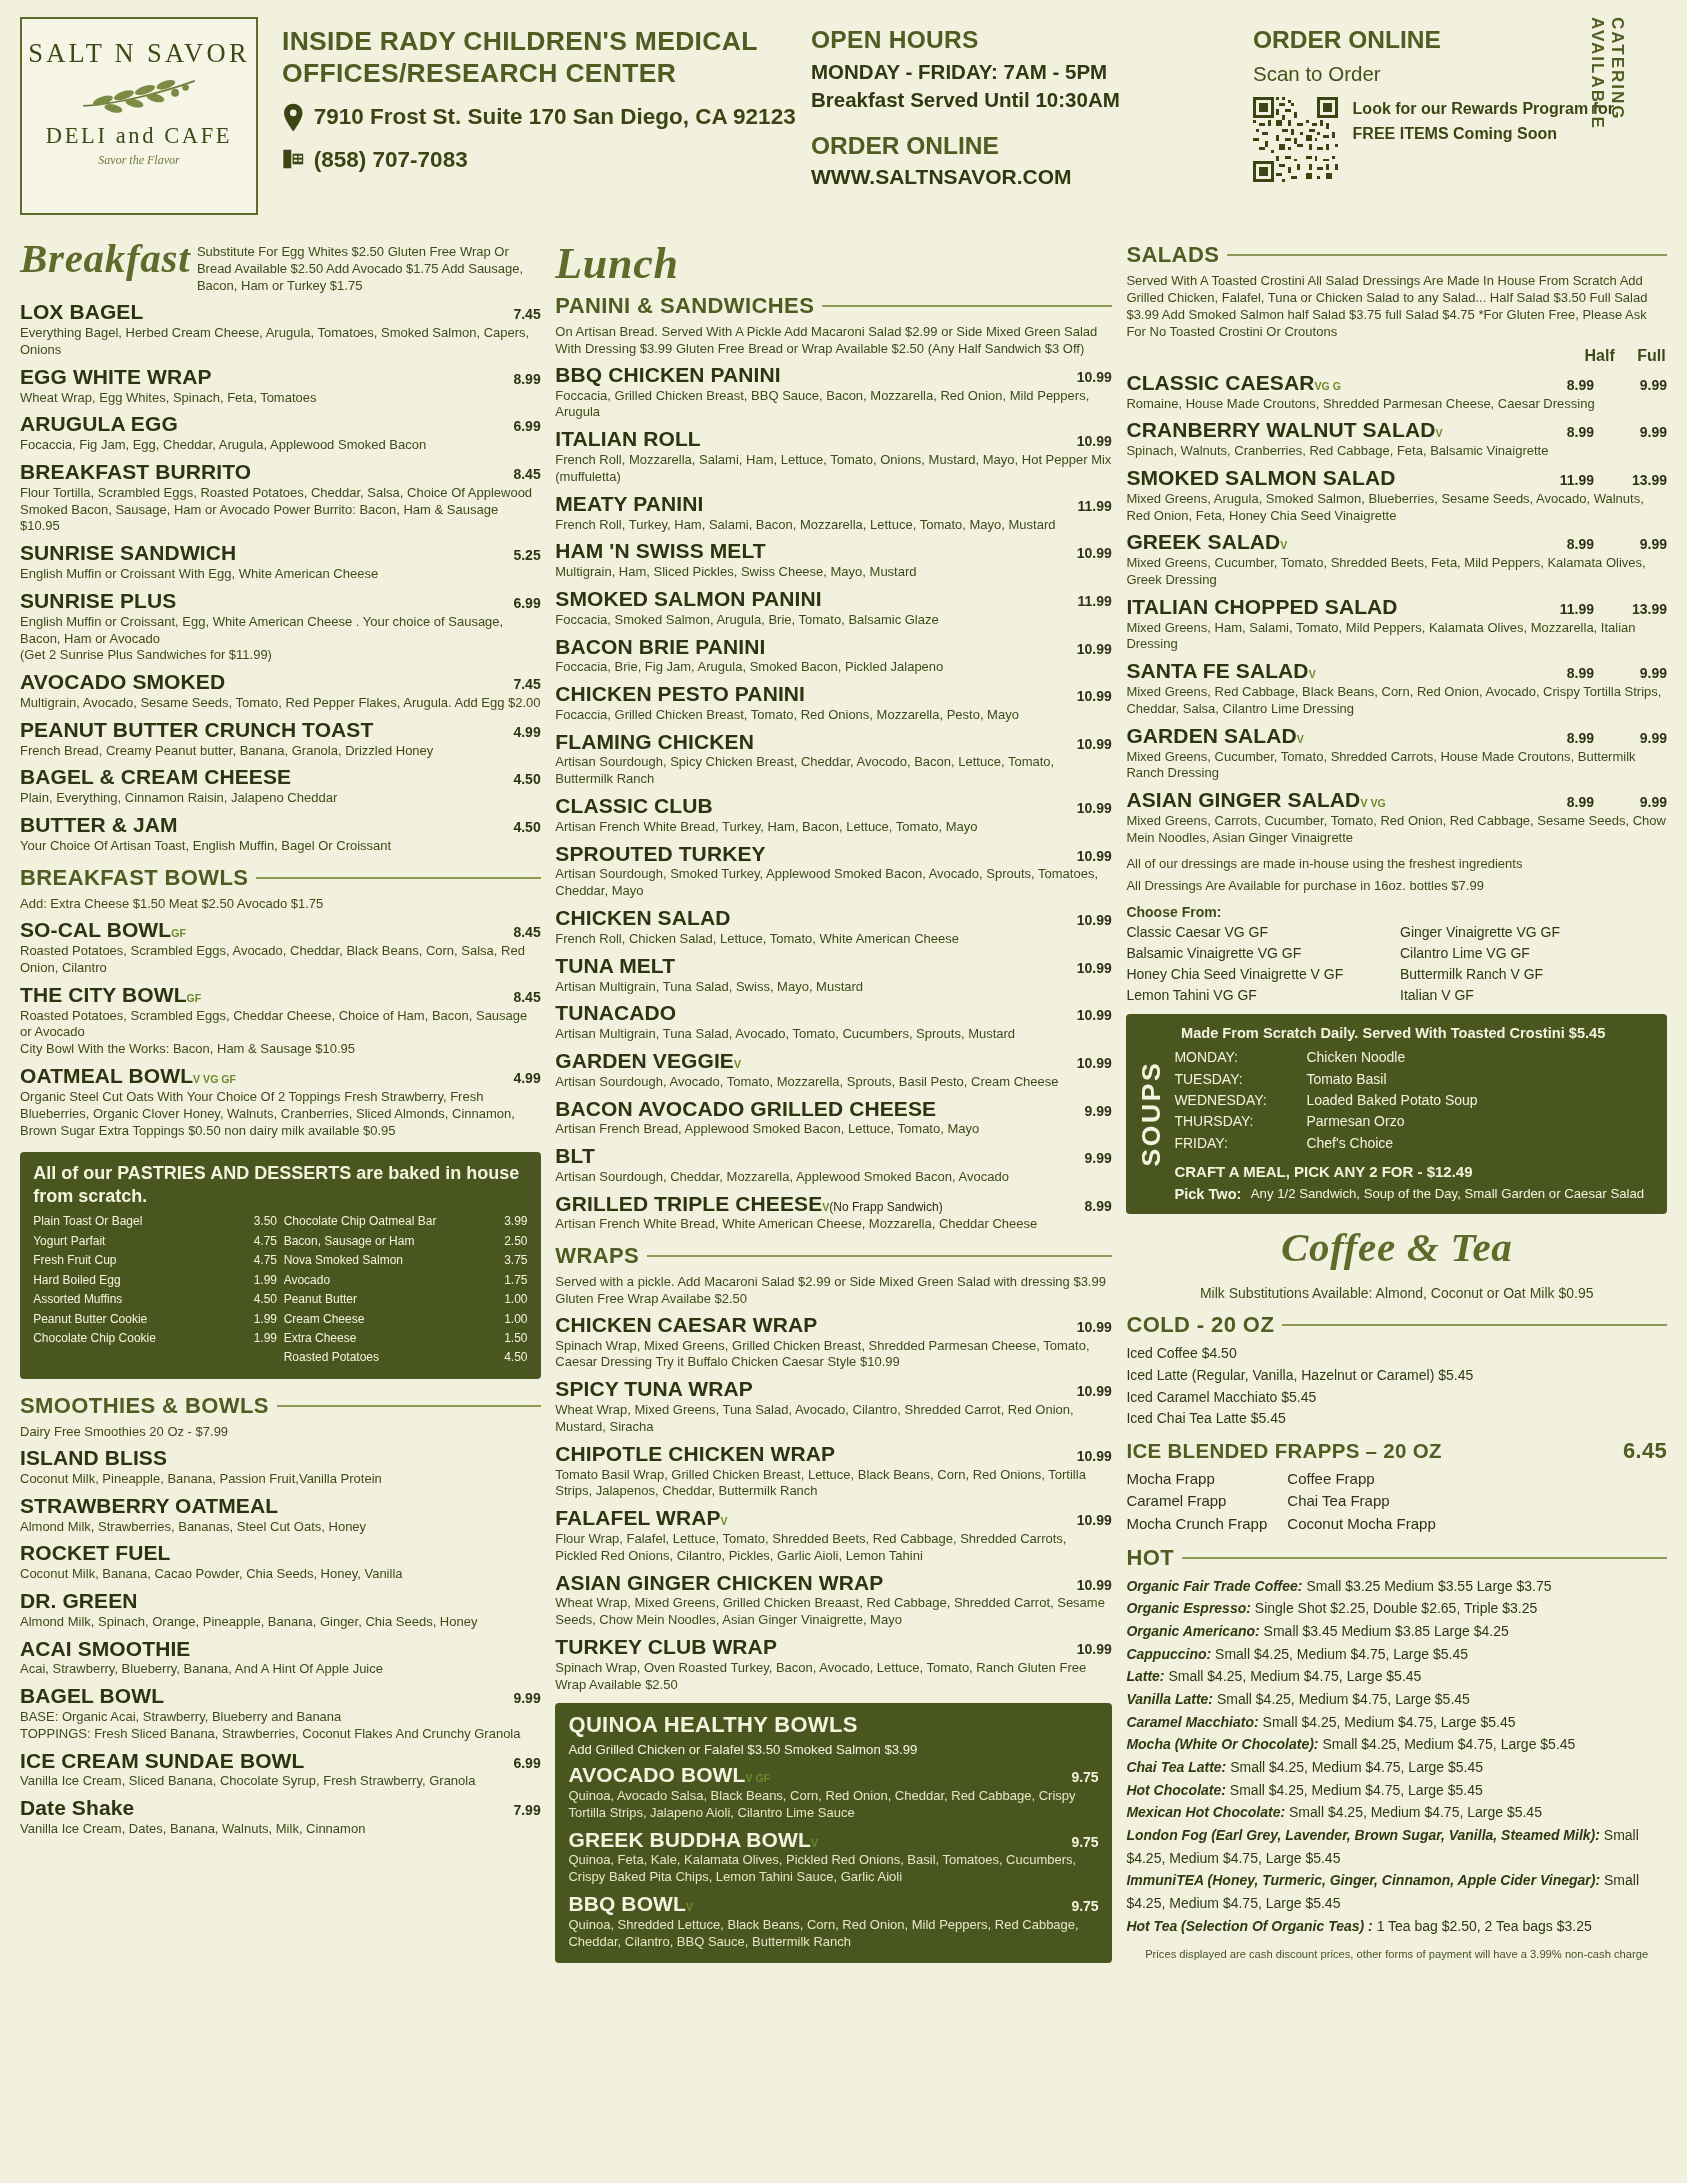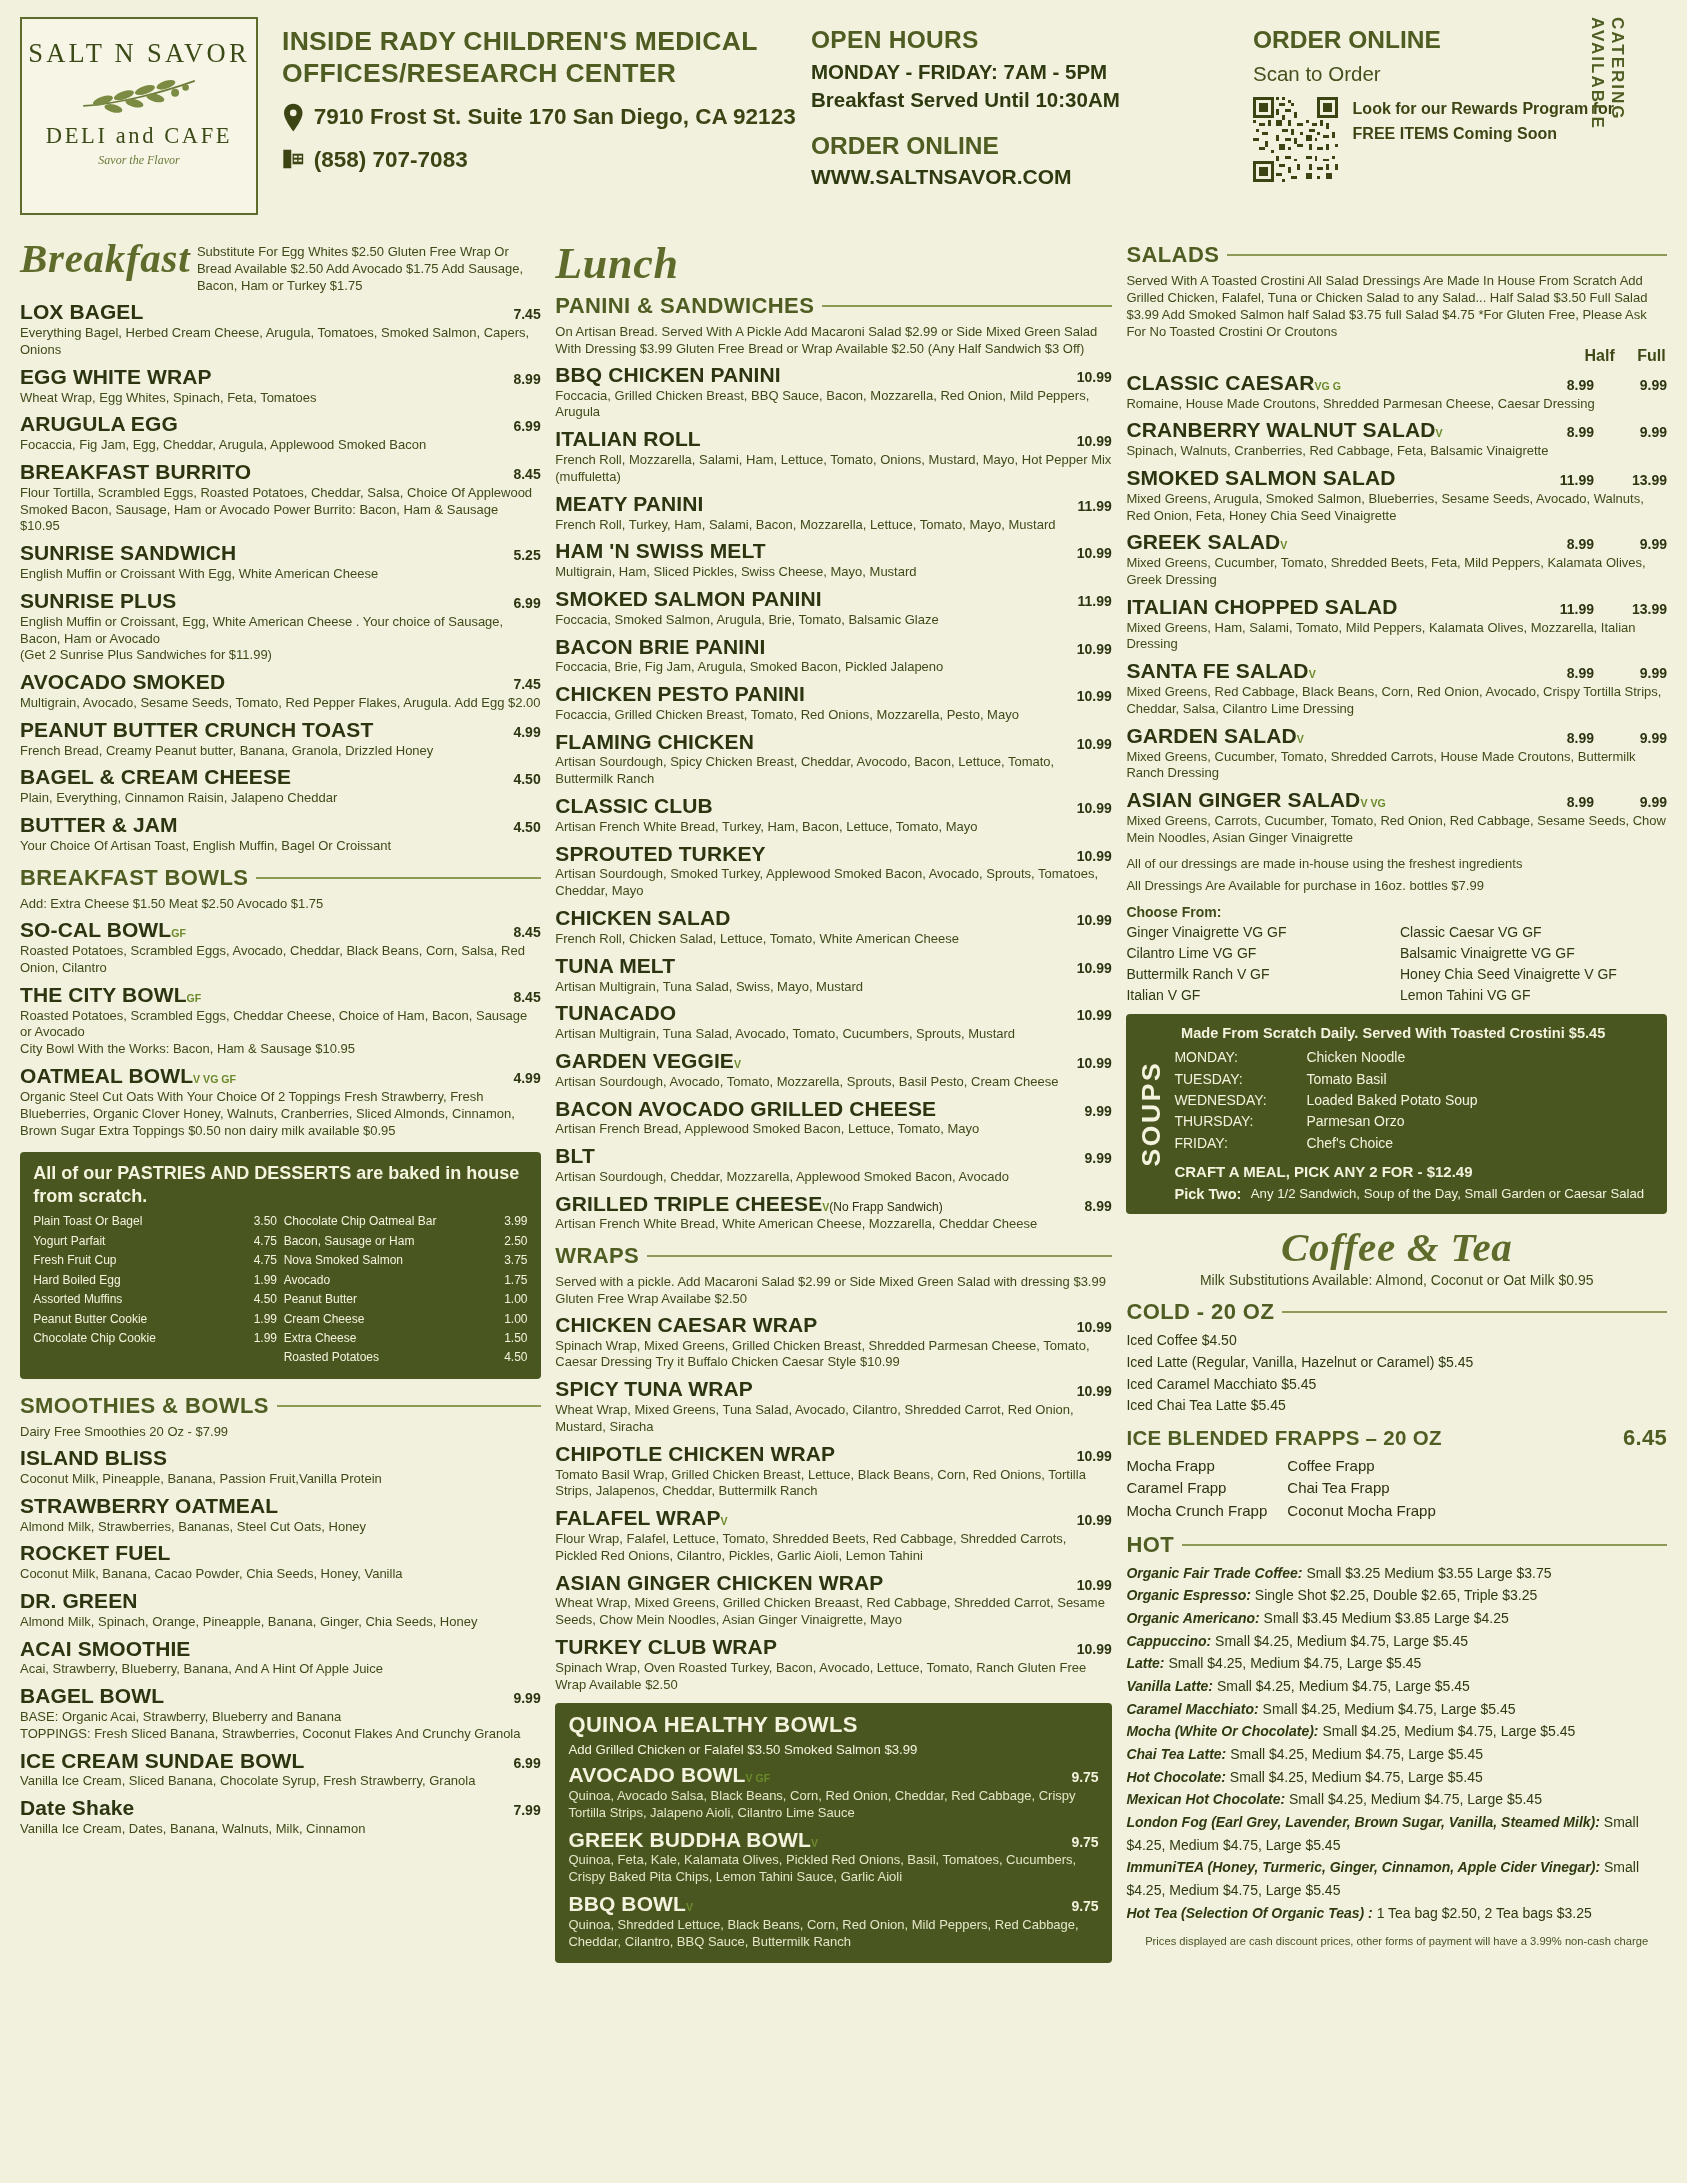--- a/index.html
+++ b/index.html
@@ -880,31 +880,31 @@
             </div>
             <div class="item-desc">Mixed Greens, Carrots, Cucumber, Tomato, Red Onion, Red Cabbage, Sesame Seeds, Chow Mein Noodles, Asian Ginger Vinaigrette</div>
           </div>
         </div>
 
       <div class="note" style="margin-top:8px;">All of our dressings are made in-house using the freshest ingredients</div>
       <div class="note" style="margin-top:5.3px;">All Dressings Are Available for purchase in 16oz. bottles $7.99</div>
 
       <div class="choose">Choose From:</div>
       <div class="choose-grid">
+        <div id="dr-left">
+            <div>Classic Caesar VG  GF</div>
+            <div>Balsamic Vinaigrette VG   GF</div>
+            <div>Honey Chia Seed Vinaigrette V   GF</div>
+            <div>Lemon Tahini VG   GF</div>
+          </div>
         <div id="dr-right">
             <div>Ginger Vinaigrette VG   GF</div>
             <div>Cilantro Lime VG   GF</div>
             <div>Buttermilk Ranch V   GF</div>
             <div>Italian V   GF</div>
-          </div>
-        <div id="dr-left">
-            <div>Classic Caesar VG  GF</div>
-            <div>Balsamic Vinaigrette VG   GF</div>
-            <div>Honey Chia Seed Vinaigrette V   GF</div>
-            <div>Lemon Tahini VG   GF</div>
           </div>
       </div>
 
       <div class="soups-box">
         <div class="soups-label">SOUPS</div>
         <div class="soups-body">
           <div class="soups-top">Made From Scratch Daily. Served With Toasted Crostini $5.45</div>
           <div id="soup-rows">
               <div class="soup-row">
                 <span class="d">MONDAY:</span>
@@ -929,21 +929,21 @@
             </div>
           <div class="craft">CRAFT A MEAL, PICK ANY 2 FOR -  $12.49</div>
           <div class="pick">
             <span class="lbl">Pick Two:</span>
             <span class="txt">Any 1/2 Sandwich, Soup of the Day, Small Garden or Caesar Salad</span>
           </div>
         </div>
       </div>
 
       <div class="script" style="text-align:center; margin-top:9.3px;">Coffee &amp; Tea</div>
-      <div class="note" style="text-align:center; font-size:14px; margin-top:0;">Milk Substitutions Available: Almond, Coconut or Oat Milk $0.95</div>
+      <div class="note" style="text-align:center; font-size:14px; margin-top:13px;">Milk Substitutions Available: Almond, Coconut or Oat Milk $0.95</div>
 
       <div class="sec-head" style="margin-top:9.3px;">
         <span>COLD - 20 OZ</span>
         <span class="rule"></span>
       </div>
       <div class="coffee-list" id="cold-list" style="margin-top:5.3px;">
           <div>Iced Coffee  $4.50</div>
           <div>Iced Latte (Regular, Vanilla, Hazelnut or Caramel) $5.45</div>
           <div>Iced Caramel Macchiato $5.45</div>
           <div>Iced Chai Tea Latte $5.45</div>

